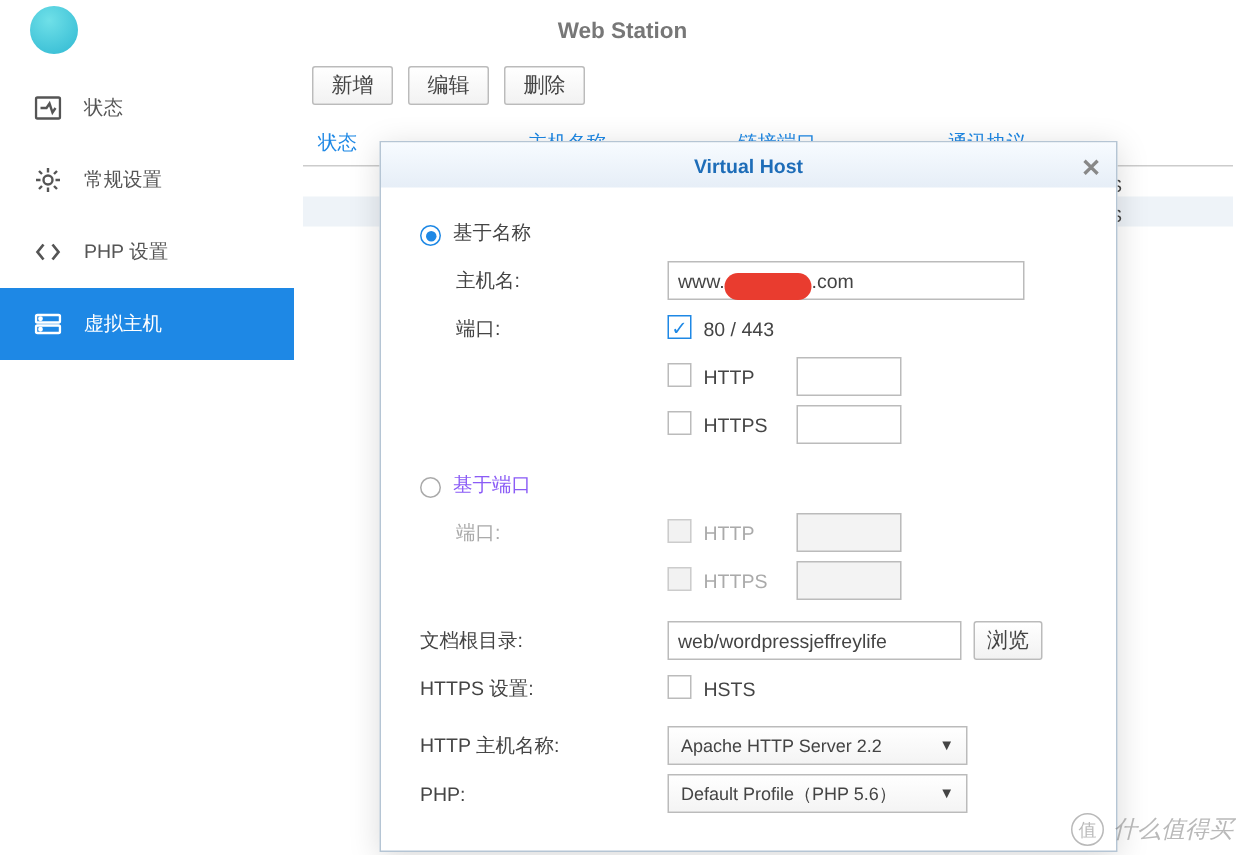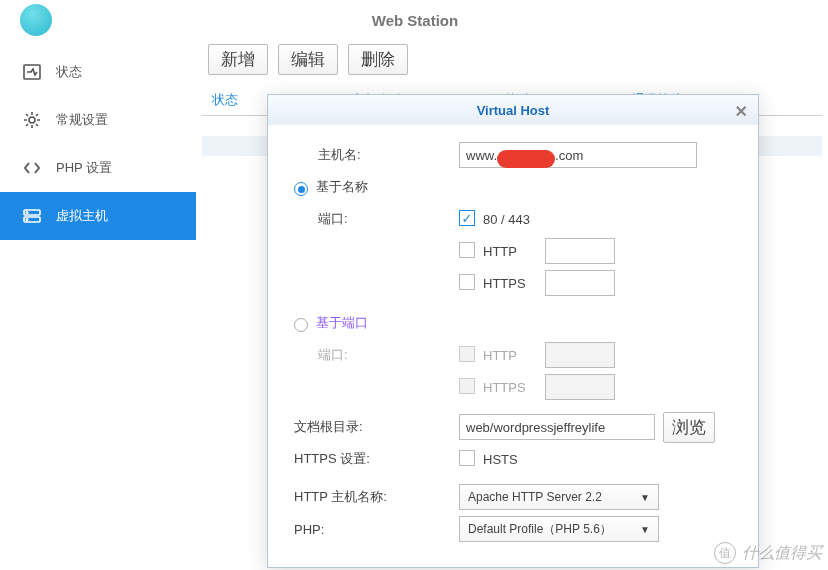--- a/index.html
+++ b/index.html
@@ -10,27 +10,27 @@
 .header .title { flex: 1; text-align: center; margin-right: 50px; }
 
 .main { display: flex; height: 530px; }
 .sidebar { width: 196px; padding-top: 8px; }
 .sidebar-item { display: flex; align-items: center; height: 48px; padding-left: 22px; color: #555; cursor: pointer; font-size: 13px; }
 .sidebar-item.active { background: #1e88e5; color: #ffffff; }
 .sidebar-item .icon { width: 20px; height: 20px; margin-right: 14px; display:flex; align-items:center; justify-content:center; }
 
 .content { flex: 1; padding: 4px 6px; position: relative; }
 .toolbar { display: flex; gap: 10px; margin-bottom: 10px; padding-left: 6px; }
-.btn { border: 1px solid #bbb; background: linear-gradient(#fff,#f2f2f2); padding: 3px 12px; font-size: 17px; color: #444; cursor: pointer; border-radius: 2px; }
+.btn { border: 1px solid #bbb; background: linear-gradient(#fff,#f2f2f2); padding: 3px 12px; font-size: 14px; color: #444; cursor: pointer; border-radius: 2px; }
 .tabhead { display: flex; border-bottom: 1px solid #ccc; padding-left: 6px; }
 .tabhead div { width: 140px; padding: 6px 4px; color: #1e88e5; font-size: 13px; cursor: pointer; }
 .backrow { display:flex; padding: 0 6px; }
 .backrow div { width: 140px; padding: 6px 4px 0 4px; color:#444; font-size:12px; }
 .backrow2 { background:#eef3f8; }
-.dialog { position: absolute; left: 267px; top: 94px; width: 492px; height: 474px; background: #fff; border: 1px solid #b5c5d4; box-shadow: 0 4px 20px rgba(0,0,0,0.15); }
+.dialog { position: absolute; left: 253px; top: 94px; width: 492px; height: 474px; background: #fff; border: 1px solid #b5c5d4; box-shadow: 0 4px 20px rgba(0,0,0,0.15); }
 .dlg-title { height: 30px; background: linear-gradient(#f7fbff,#e6eef7); color: #1e6db8; font-weight: bold; font-size: 13px; display:flex; align-items:center; justify-content:center; position:relative; }
 .dlg-close { position:absolute; right:10px; top:7px; color:#888; font-size:16px; cursor:pointer; }
 .dlg-body { padding: 14px 26px; font-size: 13px; color: #444; }
 .row { display:flex; align-items: center; min-height: 32px; }
 .lab { width: 165px; padding-left: 24px; }
 .lab0 { width: 165px; }
 .radio { width:14px; height:14px; border:1px solid #1e88e5; border-radius:50%; display:inline-flex; align-items:center; justify-content:center; margin-right:8px; position:relative; top:2px; }
 .radio.checked::after { content:""; width:7px; height:7px; background:#1e88e5; border-radius:50%; }
 .radio.off { border-color:#aaa; }
 .chk { width:16px; height:16px; border:1px solid #1e88e5; display:inline-flex; align-items:center; justify-content:center; margin-right:8px; color:#1e88e5; font-size:13px; position:relative; top:-1px; }
@@ -121,32 +121,32 @@
   </div>
 </div>
 
 <div class="dialog">
   <div class="dlg-title">
     <span>Virtual Host</span>
     <span class="dlg-close">✕</span>
   </div>
   <div class="dlg-body">
     <div class="row">
+      <span class="radio checked"></span>
+      <span>基于名称</span>
+    </div>
+    <div class="row">
       <span class="lab">主机名:</span>
       <div class="tinput w1" style="display:flex;align-items:center">
         <span>www.</span>
         <span class="red"></span>
         <span>.com</span>
       </div>
     </div>
     <div class="row">
-      <span class="radio checked"></span>
-      <span>基于名称</span>
-    </div>
-    <div class="row">
       <span class="lab">端口:</span>
       <span class="chk">✓</span>
       <span>80 / 443</span>
     </div>
     <div class="row">
       <span class="lab"></span>
       <span class="chk" style="border-color:#bbb"></span>
       <span style="width:56px">HTTP</span>
       <input class="tinput sm" style="">
     </div>

